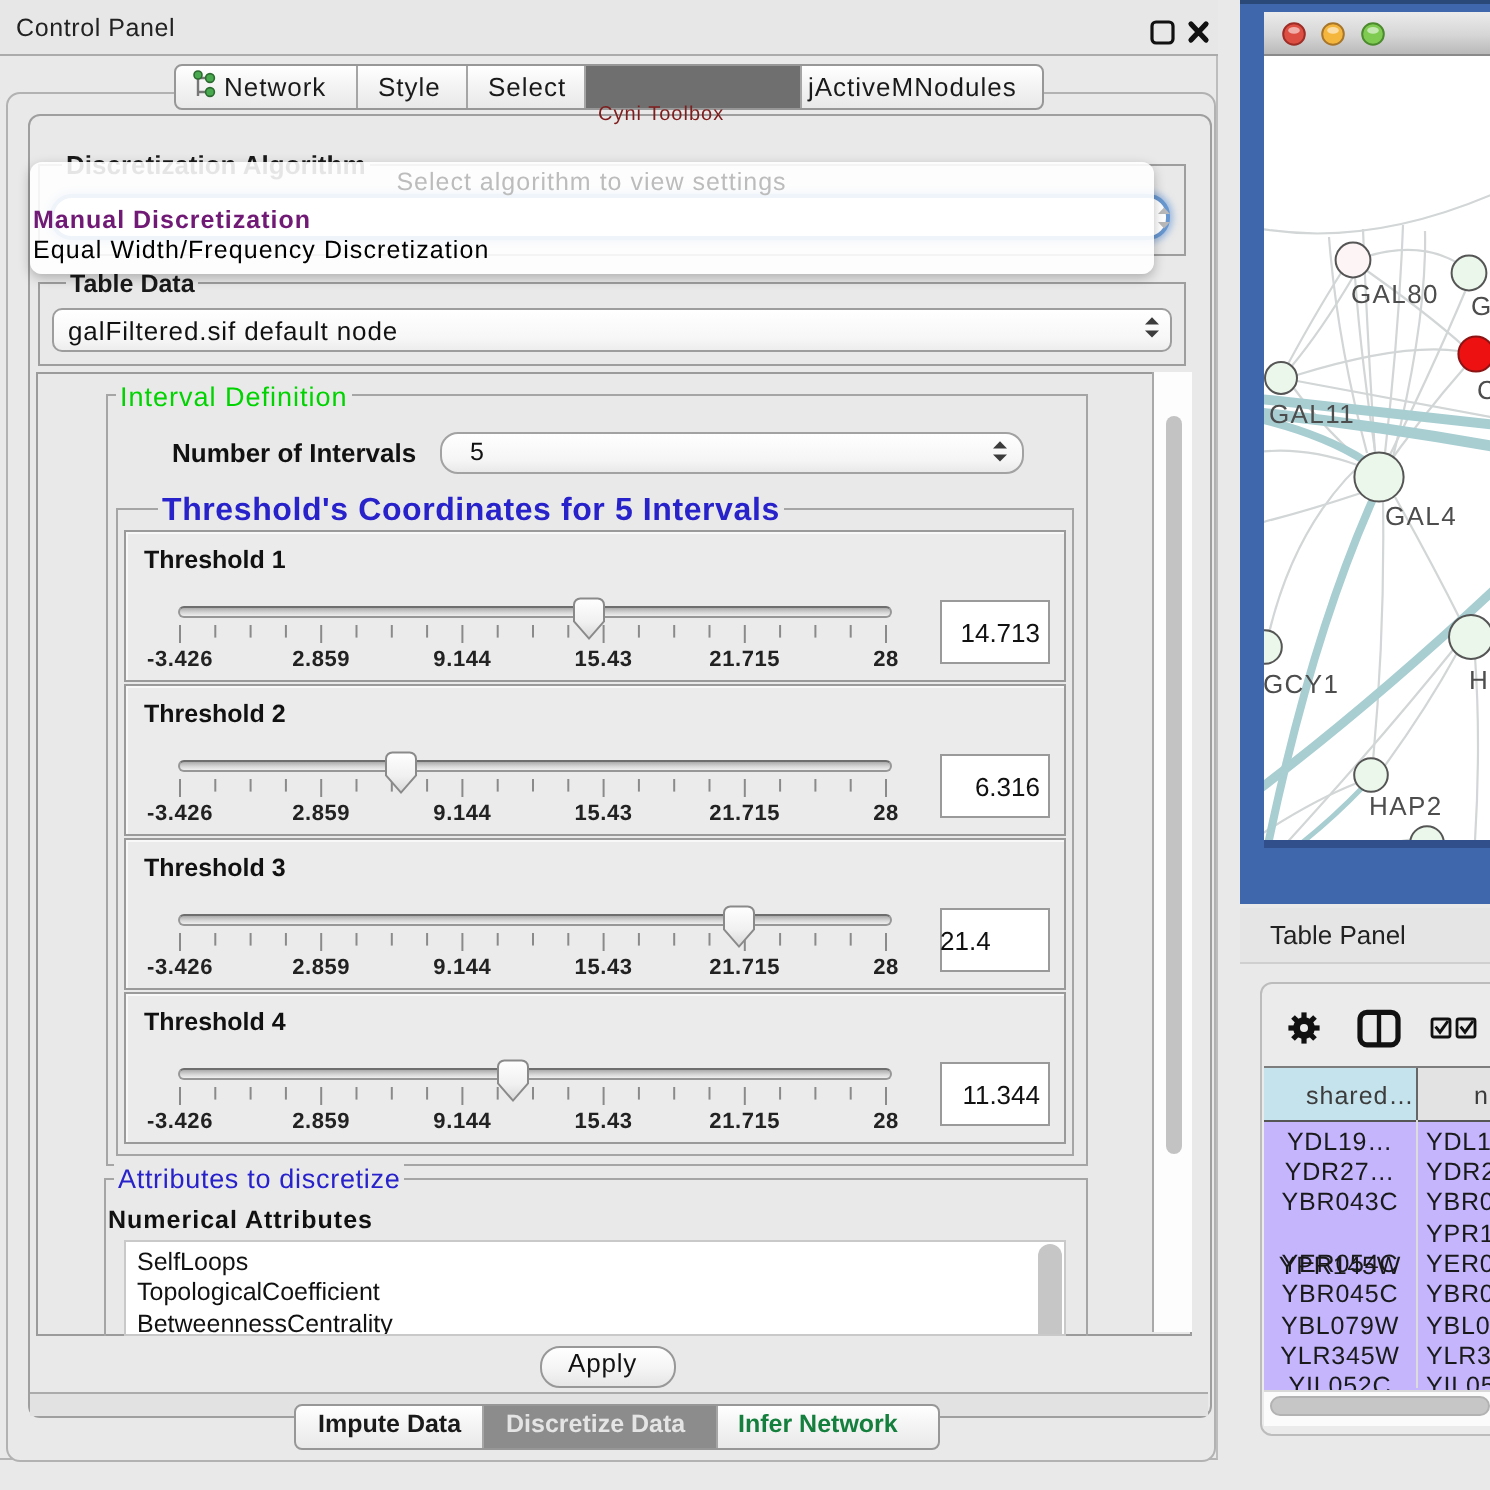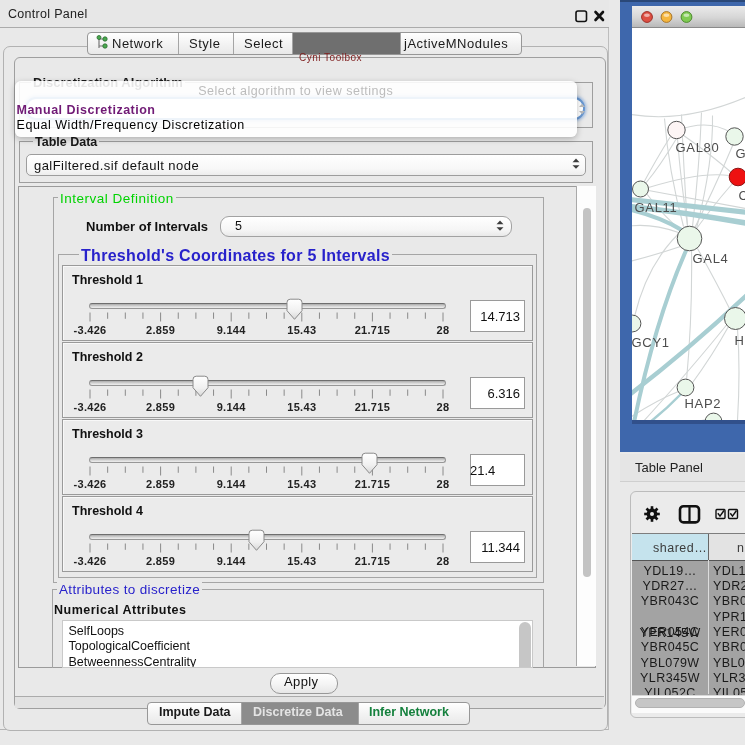--- a/index.html
+++ b/index.html
@@ -387,21 +387,21 @@
   <rect x="38" y="3.2" width="19" height="16.2" rx="3.5" fill="none" stroke="#111" stroke-width="2.6"></rect>
   <line x1="47.5" y1="3" x2="47.5" y2="19.4" stroke="#111" stroke-width="2.2"></line>
   <g stroke="#111" fill="none" stroke-width="1.4">
     <rect x="74" y="6.5" width="9" height="9" rx="1"></rect>
     <rect x="86.5" y="6.5" width="9" height="9" rx="1"></rect>
     <path d="M75.8 10.3 l2.2 2.8 l4-5.6" stroke-width="1.5"></path>
     <path d="M88.3 10.3 l2.2 2.8 l4-5.6" stroke-width="1.5"></path>
   </g>
 </svg>
 
-<div class="abs" style="left:632px;top:533px;width:113px;height:162px;background:#a3a3a3;border-top:1px solid #7d7d7d;overflow:hidden;">
+<div class="abs" style="left:632px;top:533px;width:113px;height:162px;background:#c4b5fd;border-top:1px solid #7d7d7d;overflow:hidden;">
   <div style="position:absolute;left:0;top:0;width:75.5px;height:25.5px;background:#c5e3ed;border-right:1px solid #666;border-bottom:1px solid #555;"></div>
   <div style="position:absolute;left:76.5px;top:0;width:37px;height:25.5px;background:#e3e3e3;border-bottom:1px solid #555;"></div>
   <div style="position:absolute;left:21px;top:6.5px;font-size:12.5px;letter-spacing:0.5px;color:#3c3c3c;">shared…</div>
   <div style="position:absolute;left:105px;top:7px;font-size:12.5px;color:#3c3c3c;">n…</div>
   <div id="rows">
       <div style="position:absolute;left:76px;top:26px;width:1px;height:134px;background:#dcdcdc;"></div>
       <div style="position:absolute;left:0;top:29.5px;width:76px;text-align:center;font-size:12.5px;letter-spacing:0.4px;color:#1a1a1a;">YDL19…</div>
       <div style="position:absolute;left:81px;top:29.5px;font-size:12.5px;letter-spacing:0.4px;color:#1a1a1a;">YDL19</div>
       <div style="position:absolute;left:0;top:44.85px;width:76px;text-align:center;font-size:12.5px;letter-spacing:0.4px;color:#1a1a1a;">YDR27…</div>
       <div style="position:absolute;left:81px;top:44.85px;font-size:12.5px;letter-spacing:0.4px;color:#1a1a1a;">YDR27</div>

